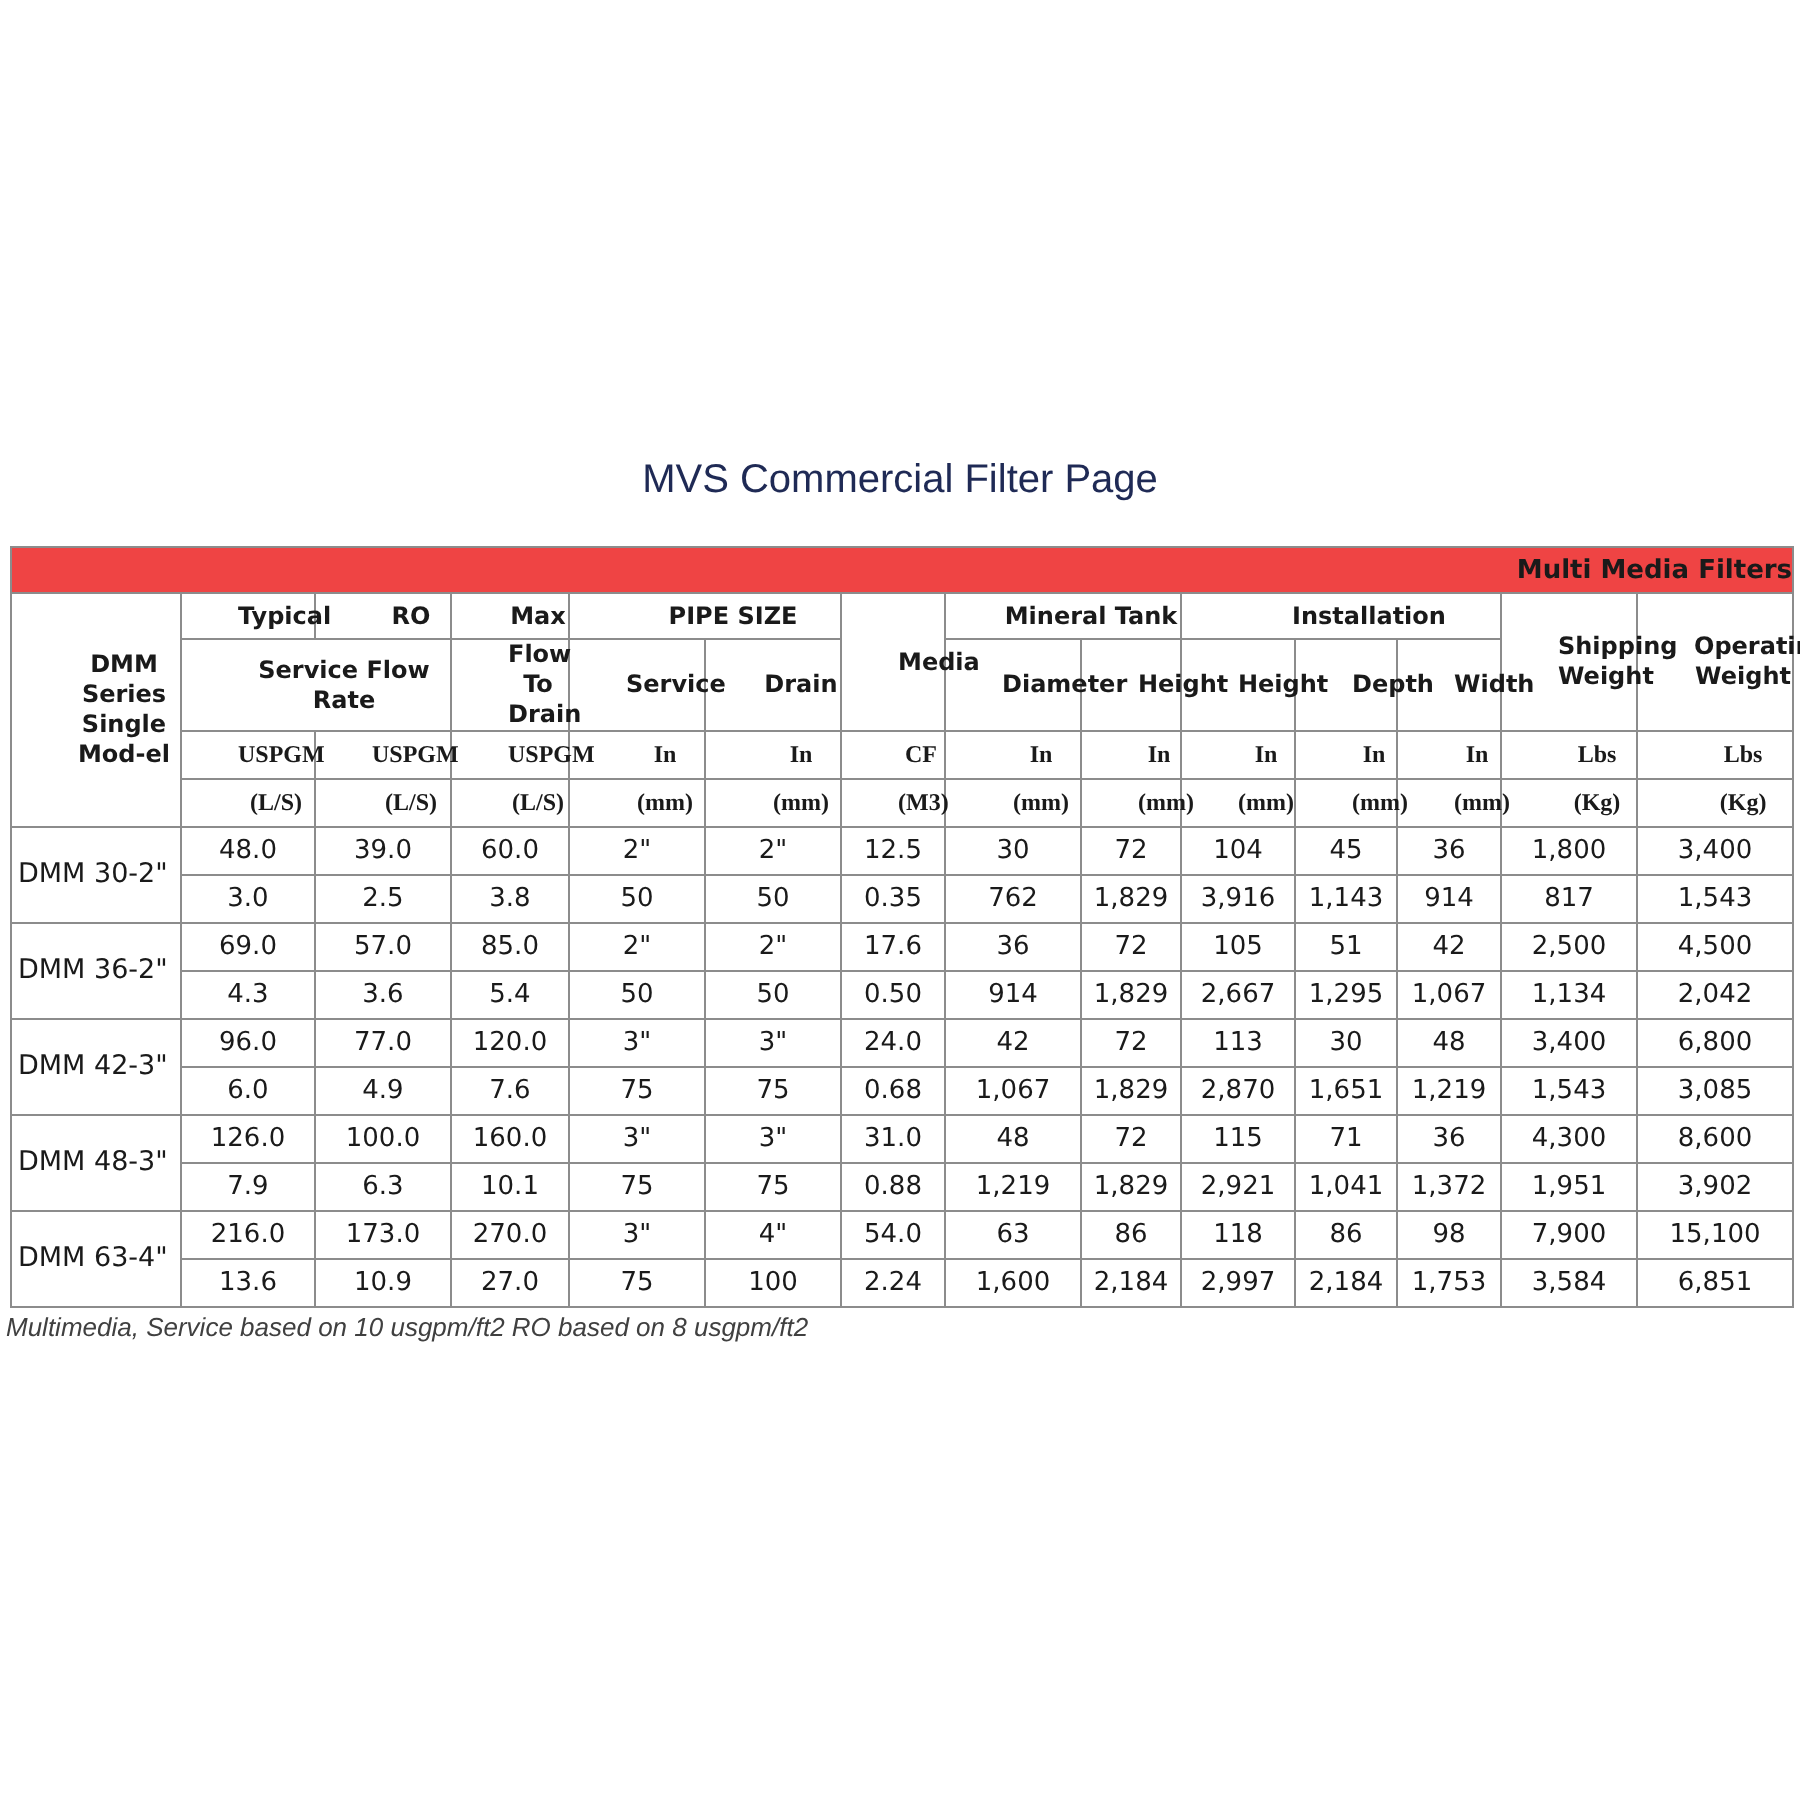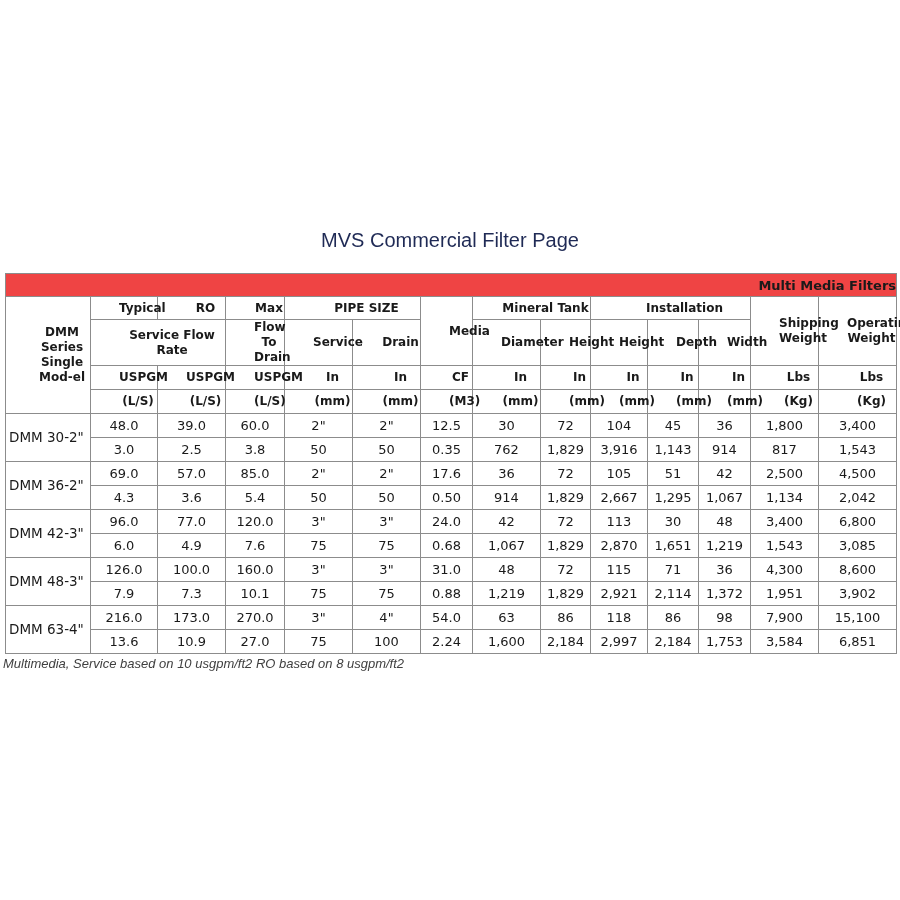--- a/index.html
+++ b/index.html
@@ -9,21 +9,21 @@
     font-family:"Liberation Sans", sans-serif; font-size:20px; color:#1f2a55;
   }
   .tbl-wrap { position:absolute; left:5px; top:273px; width:891px; }
   table { border-collapse:collapse; width:891px; table-layout:fixed;
     font-family:"DejaVu Sans", sans-serif; color:#1a1a1a; }
   td, th { border:1px solid #8c8c8c; text-align:center; padding:0; font-size:12.5px; line-height:15px; }
   th { font-weight:bold; font-size:12px;padding-left:28px; }
   .section-row th { background:#ef4444; text-align:right; padding-left:6px; height:22px; font-size:13px; }
   .h1 th { height:22px; }
   .h2 th { height:40px; }
-  .h3 th, .h4 th { height:23px; }
+  .h3 th, .h4 th { height:23px;font-family:Liberation Serif, serif; }
   tbody td { height:23px; font-size:13px; }
   td.model { text-align:left; padding-left:3px; font-size:13.5px; }
   .footnote {
     position:absolute; left:3px; width:900px; top:656px; 
     font-family:"Liberation Sans", sans-serif; font-style:italic; font-size:13px; color:#404040;
   }
 </style>
 </head>
 <body>
 
@@ -210,29 +210,29 @@
           <td>48</td>
           <td>72</td>
           <td>115</td>
           <td>71</td>
           <td>36</td>
           <td>4,300</td>
           <td>8,600</td>
         </tr>
         <tr>
           <td>7.9</td>
-          <td>7.3</td>
+          <td>6.3</td>
           <td>10.1</td>
           <td>75</td>
           <td>75</td>
           <td>0.88</td>
           <td>1,219</td>
           <td>1,829</td>
           <td>2,921</td>
-          <td>2,114</td>
+          <td>1,041</td>
           <td>1,372</td>
           <td>1,951</td>
           <td>3,902</td>
         </tr>
         <tr>
           <td class="model" rowspan="2">DMM 63-4"</td>
           <td>216.0</td>
           <td>173.0</td>
           <td>270.0</td>
           <td>3"</td>

